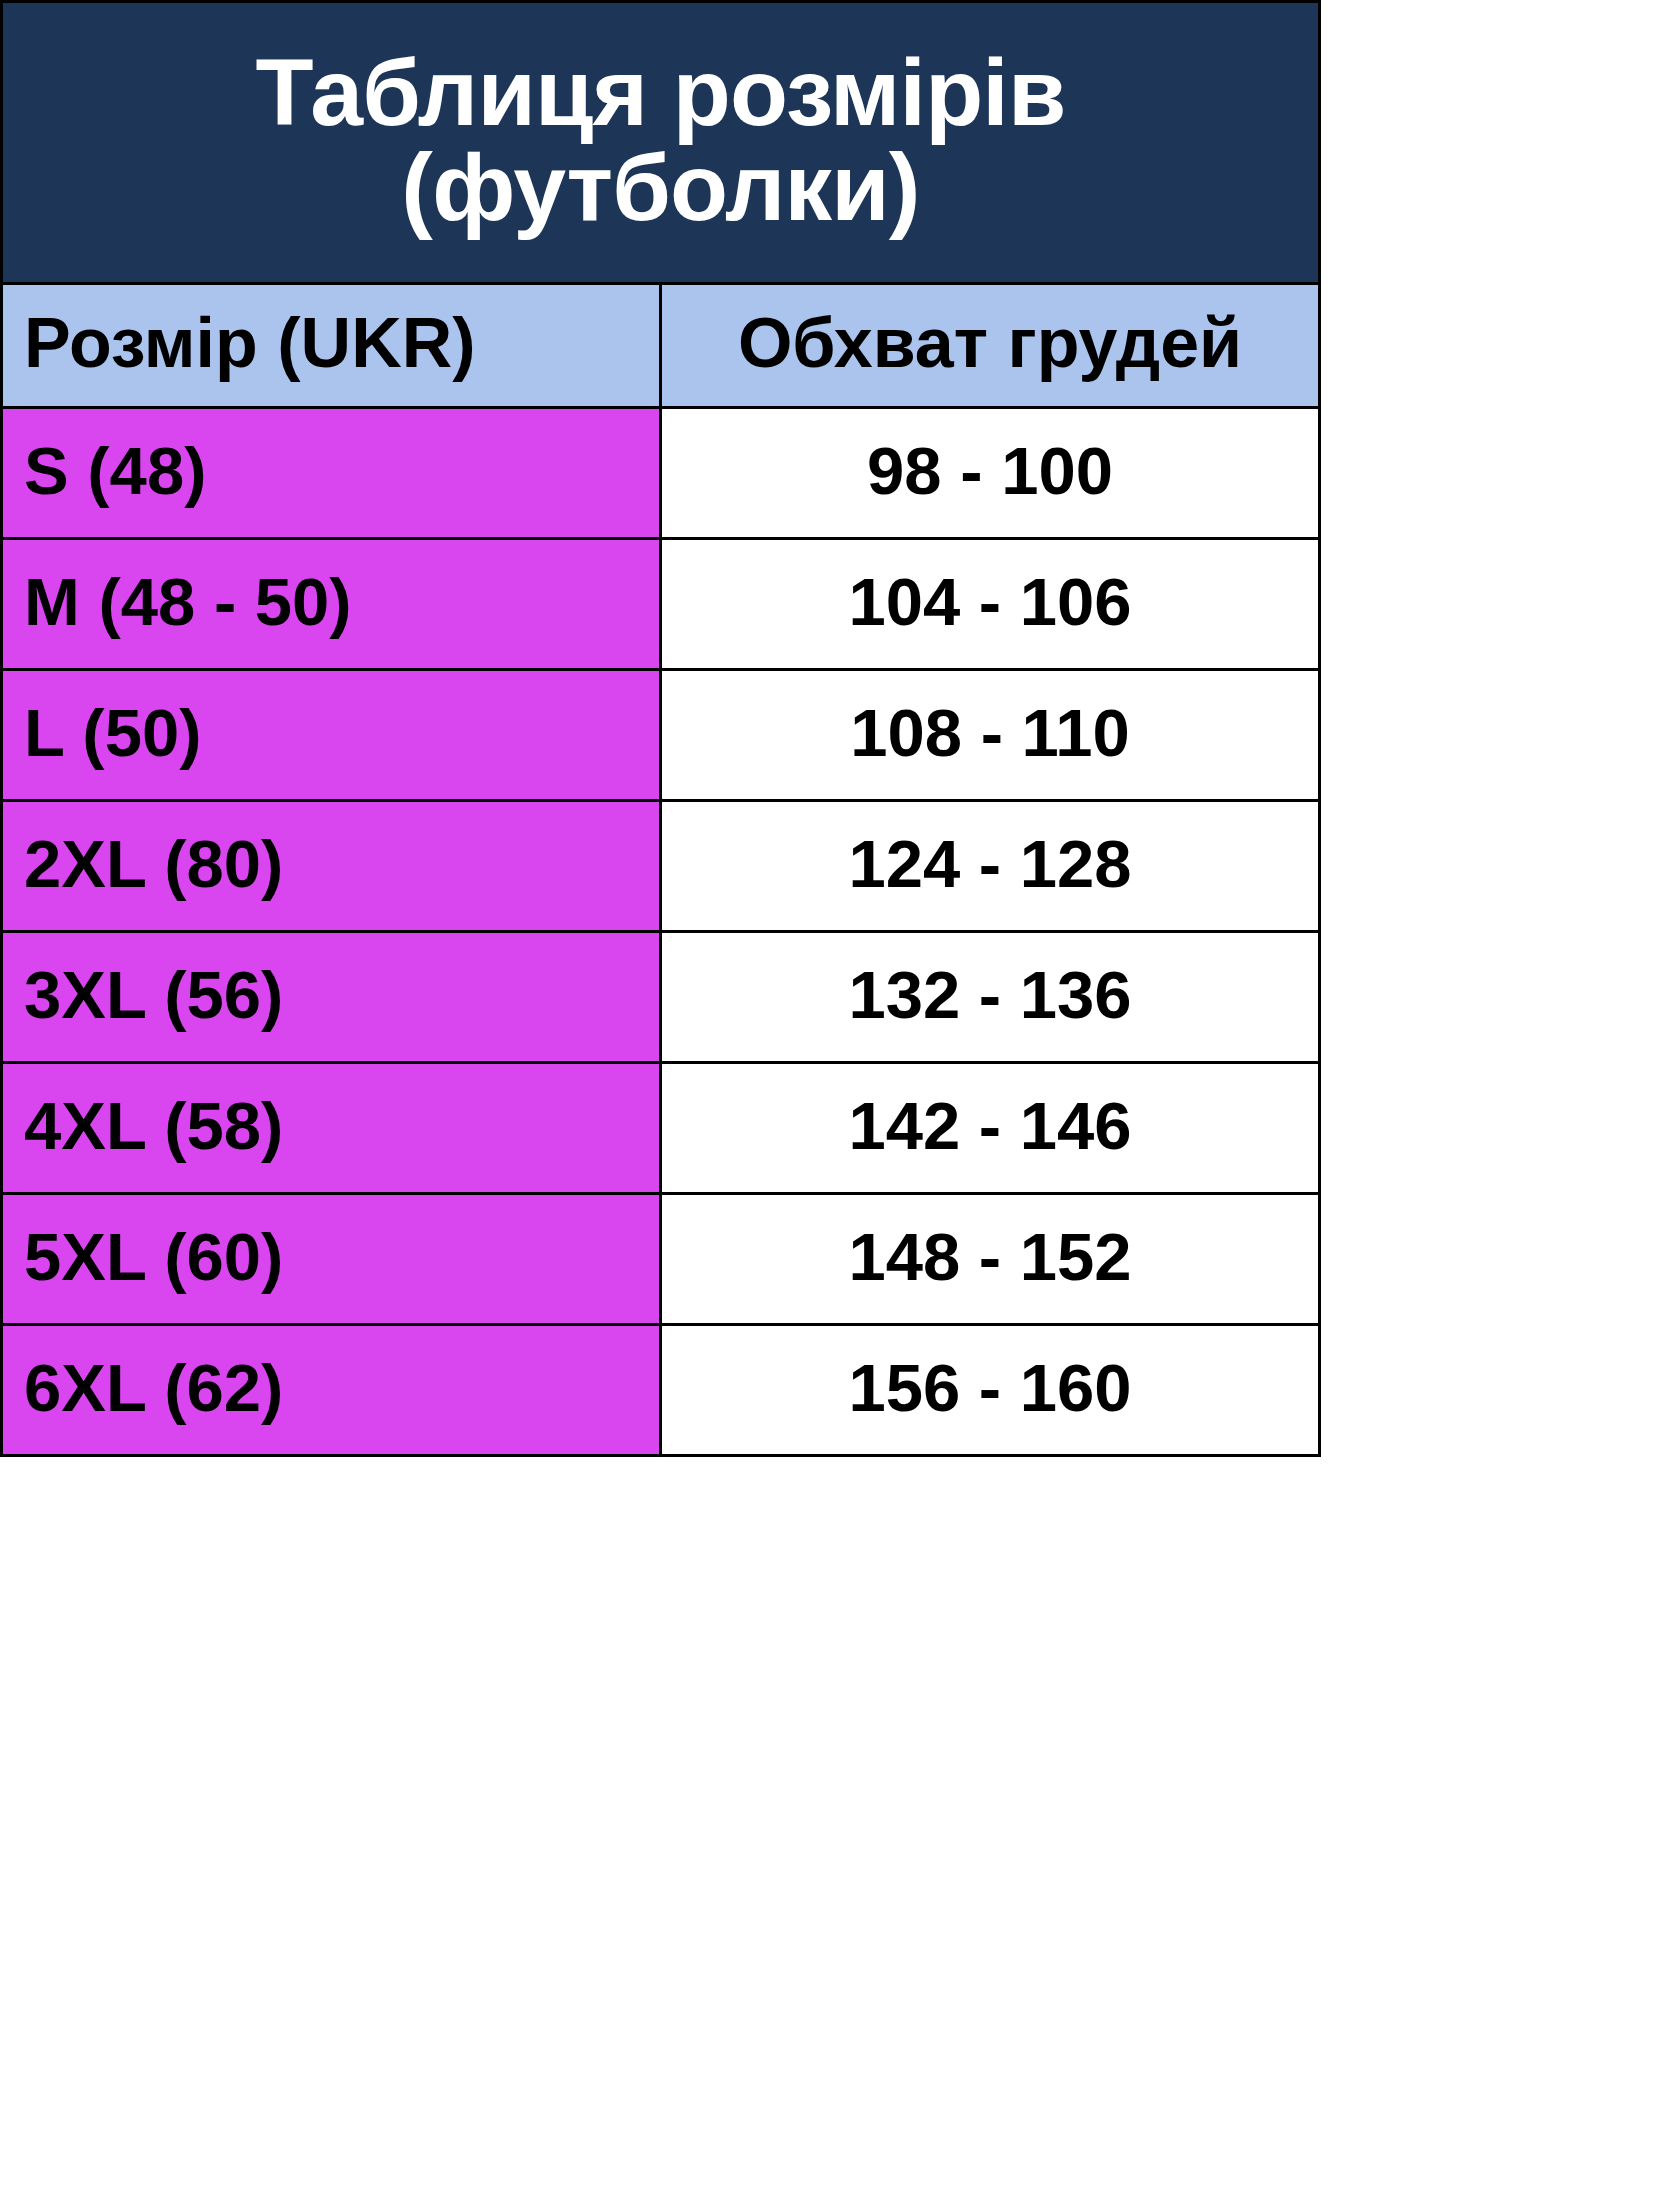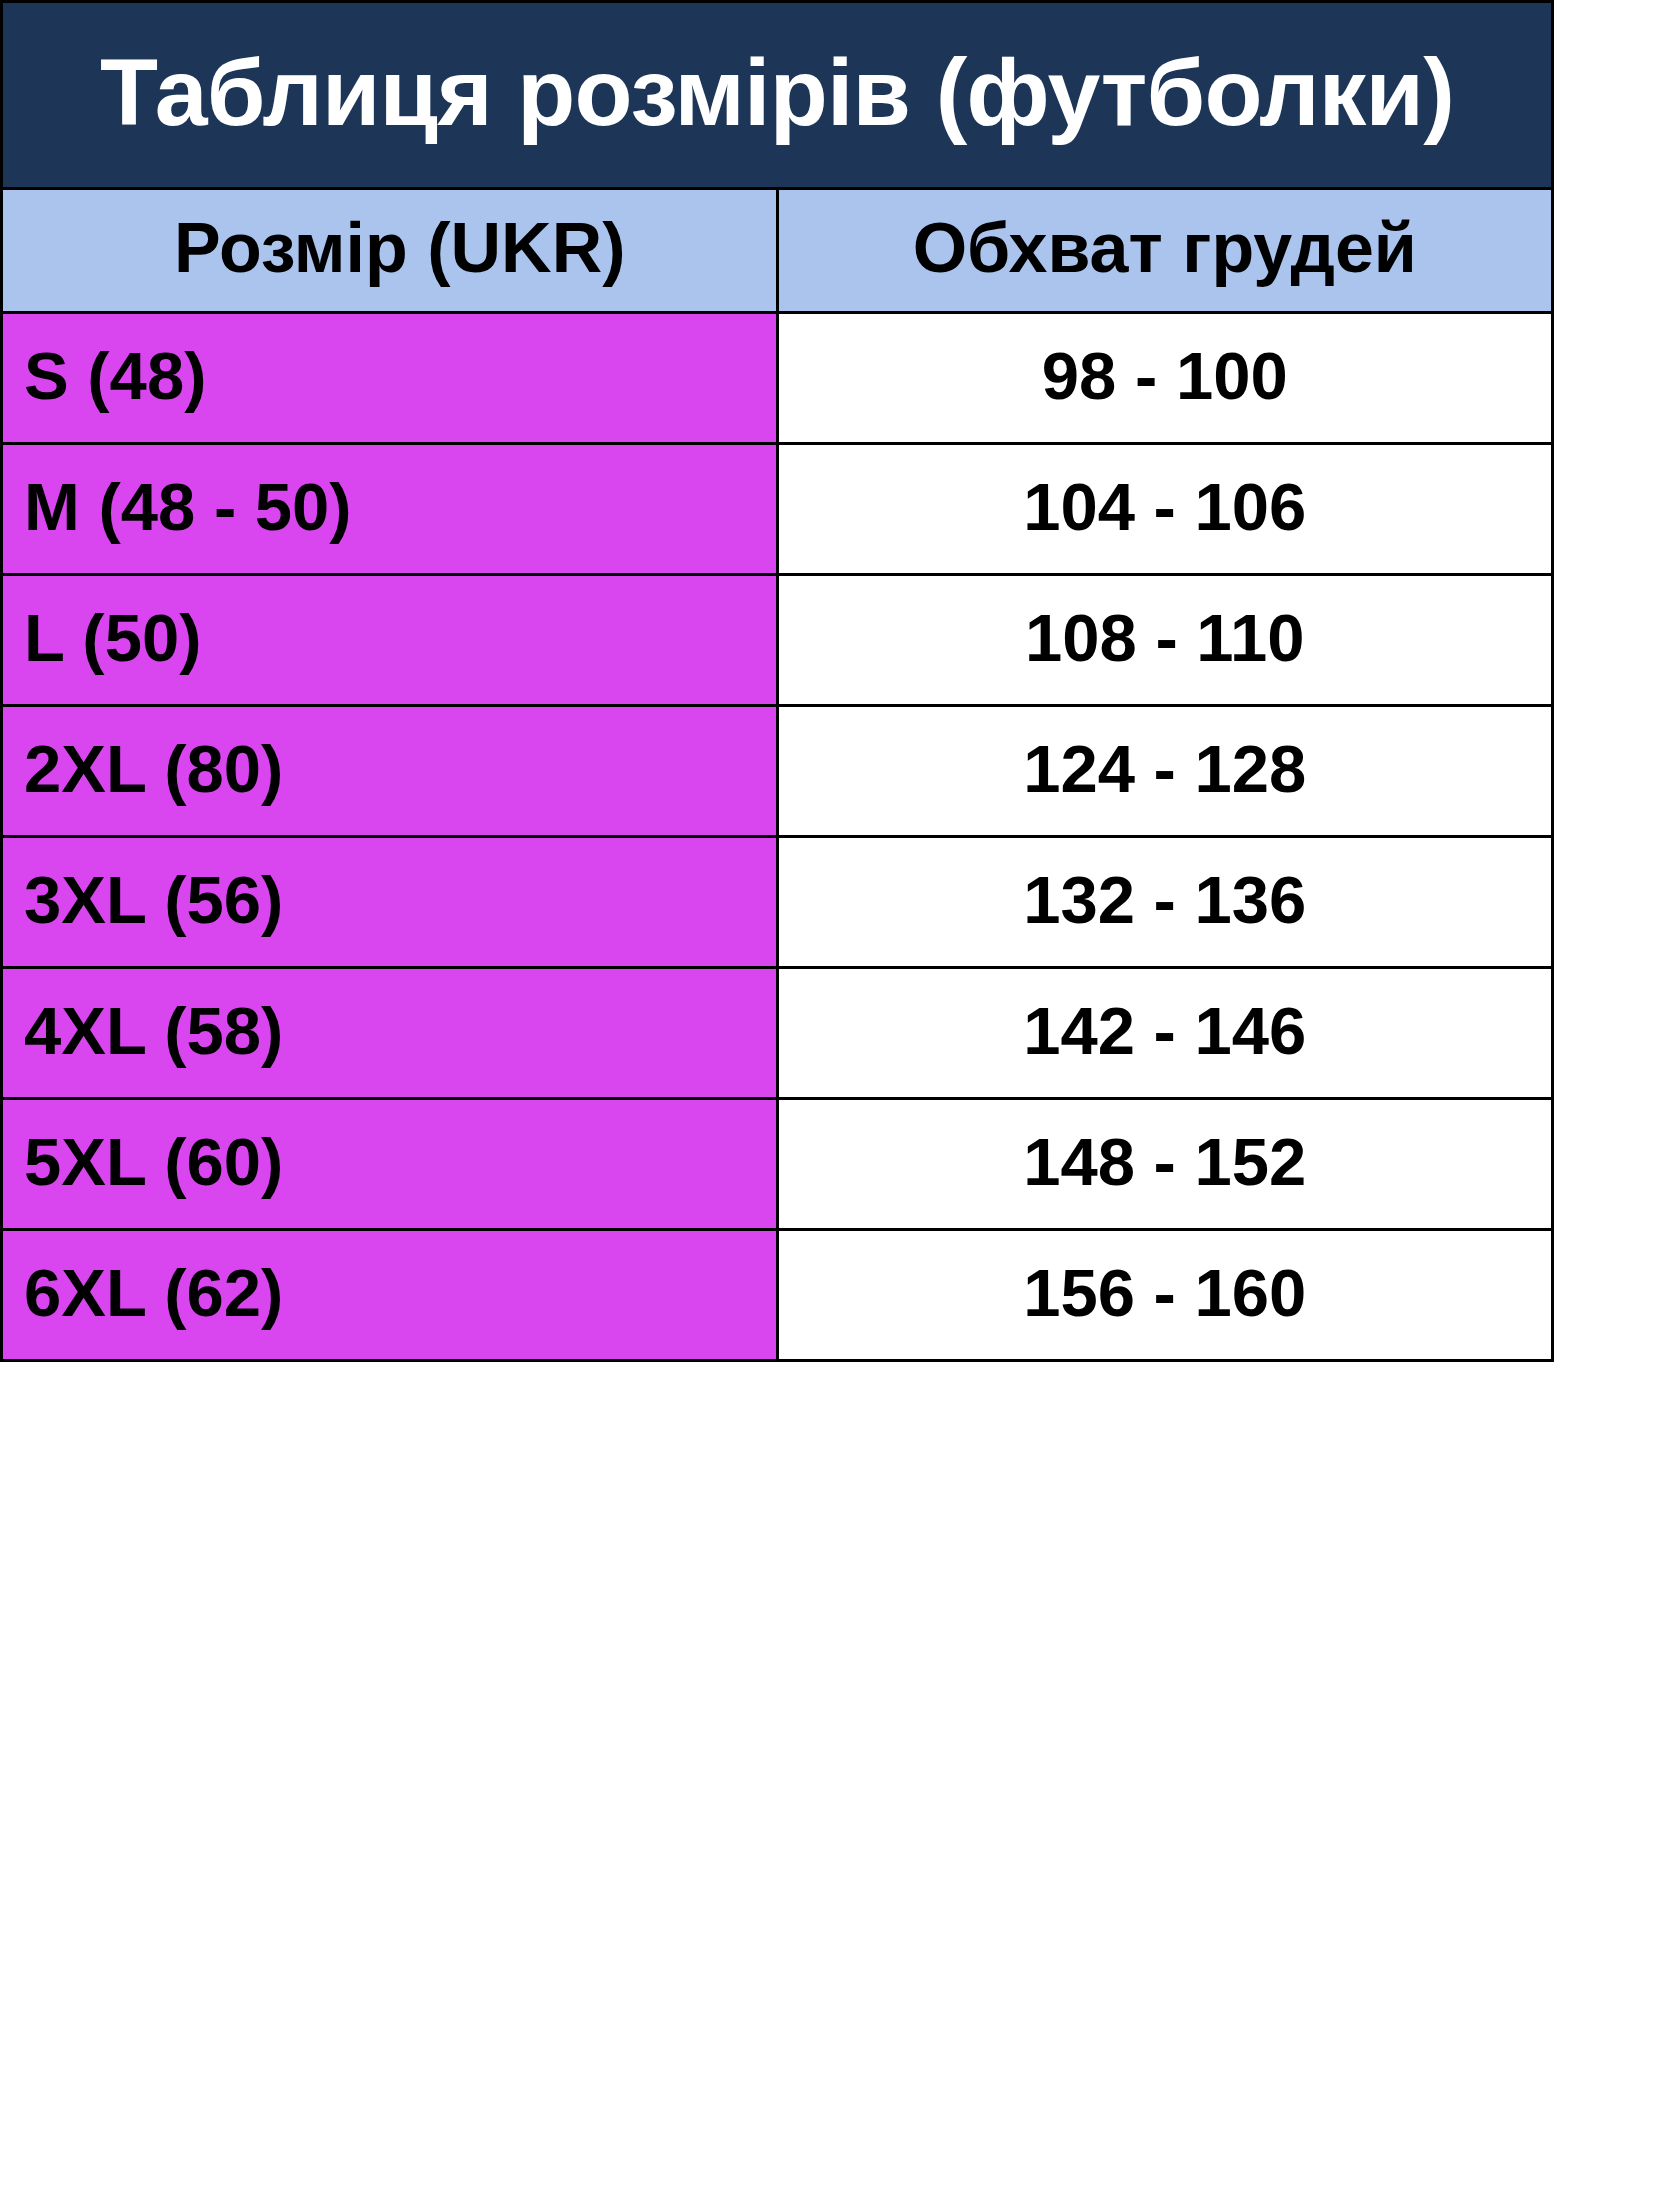--- a/index.html
+++ b/index.html
@@ -8,21 +8,21 @@
     background: #ffffff;
   }
   body {
     width: 1654px;
     height: 2205px;
     font-family: "Liberation Sans", sans-serif;
     -webkit-font-smoothing: antialiased;
   }
 
   .size-chart {
-    width: 1554px;
+    width: 1321px;
     box-sizing: border-box;
     border-collapse: collapse;
     table-layout: fixed;
   }
 
   .title-row td {
     background: #1d3557;
     color: #ffffff;
     text-align: center;
     font-weight: bold;
@@ -36,21 +36,21 @@
   .header-row th {
     background: #aac4ee;
     color: #000000;
     font-weight: bold;
     font-size: 70px;
     line-height: 1.0;
     border: 3.3px solid #000000;
     padding: 23px 0 28px 0;
   }
   .header-row th.col-size {
-    text-align: center;
+    text-align: left;
     padding-left: 21px;
     width: 825px;
     margin-top: 36px;
   }
   .header-row th.col-chest {
     text-align: center;
   }
 
   tbody td {
     border: 3.3px solid #000000;

